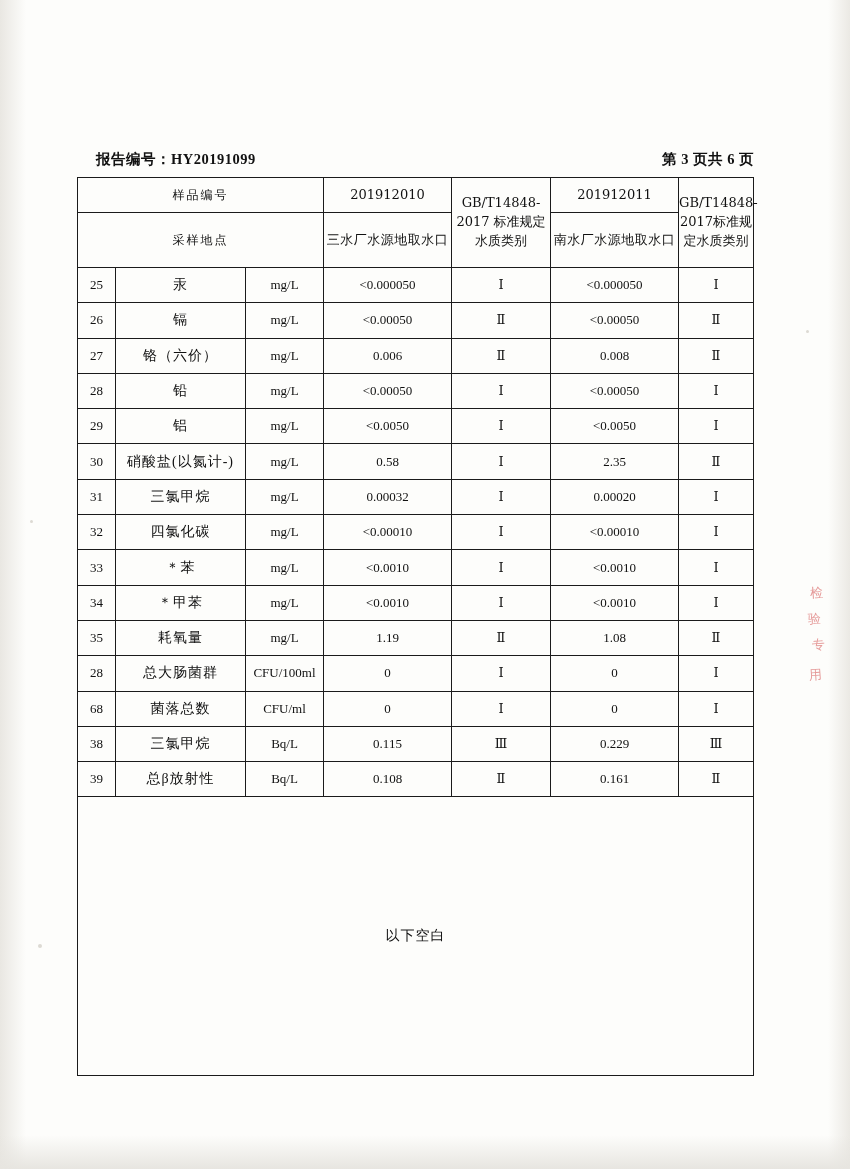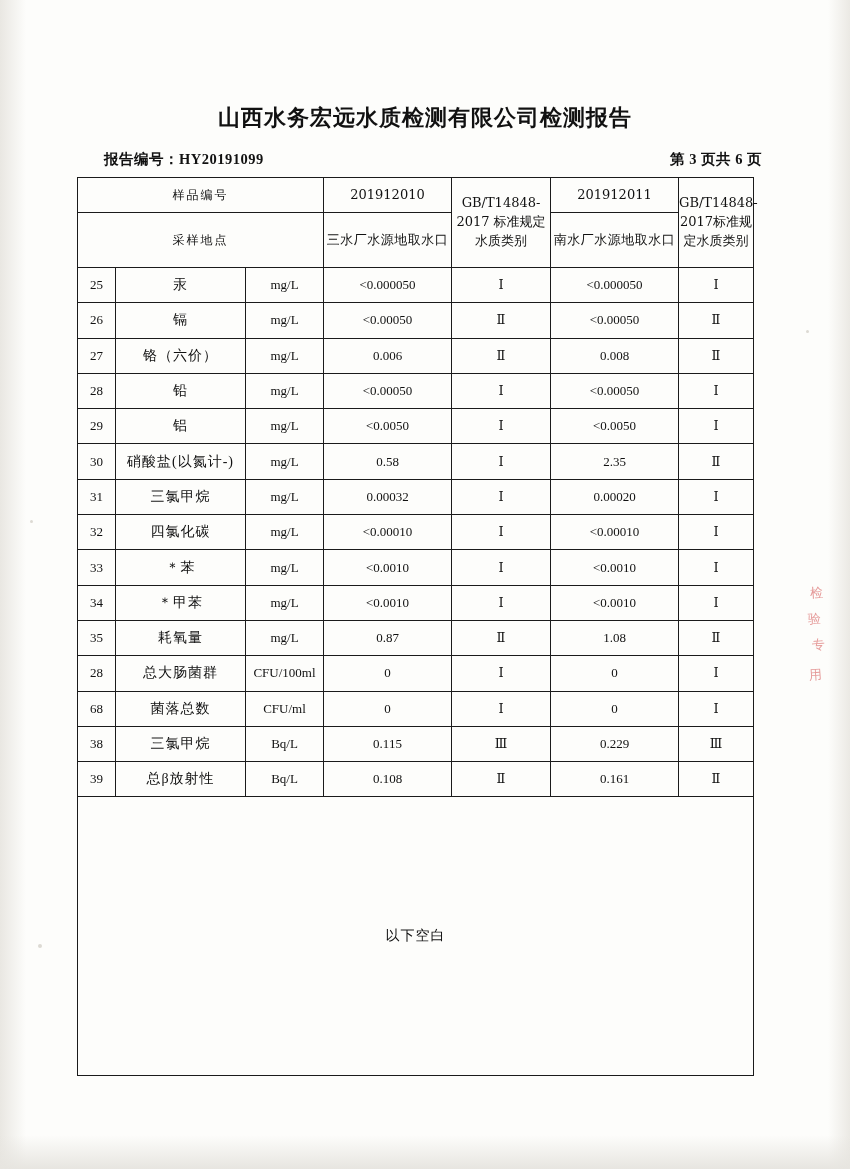--- a/index.html
+++ b/index.html
@@ -51,21 +51,21 @@
     width: 850px;
     text-align: center;
     font-size: 22px;
     font-weight: bold;
     letter-spacing: 1px;
     font-family: "DejaVu Serif", "Liberation Serif", serif;
   }
 
   .meta-row {
     position: absolute;
-    left: 104px; top: 150px;
+    left: 96px; top: 150px;
     width: 658px;
     display: flex;
     justify-content: space-between;
     align-items: flex-start;
     font-size: 14.5px;
     font-weight: bold;
   }
   .meta-left { letter-spacing: 0.5px; }
   .meta-right { letter-spacing: 0.5px; }
 
@@ -161,21 +161,20 @@
 <div class="page">
 
   <div class="scan-edge-left"></div>
   <div class="scan-edge-right"></div>
   <div class="scan-edge-bottom"></div>
 
   <div class="speck" style="left:38px;top:944px;width:4px;height:4px;"></div>
   <div class="speck" style="left:30px;top:520px;width:3px;height:3px;"></div>
   <div class="speck" style="left:806px;top:330px;width:3px;height:3px;"></div>
 
-  <div class="doc-title">山西水务宏远水质检测有限公司检测报告</div>
 
   <div class="meta-row">
     <span class="meta-left"><span>报告编号：</span><span>HY20191099</span></span>
     <span class="meta-right">第 3 页共 6 页</span>
   </div>
 
   <table class="report">
     <colgroup>
       <col class="c-idx">
         <col class="c-name">
@@ -286,21 +285,21 @@
         <td>mg/L</td>
         <td>&lt;0.0010</td>
         <td>Ⅰ</td>
         <td>&lt;0.0010</td>
         <td>Ⅰ</td>
       </tr>
       <tr class="d-row">
         <td>35</td>
         <td class="c-name">耗氧量</td>
         <td>mg/L</td>
-        <td>0.87</td>
+        <td>1.19</td>
         <td>Ⅱ</td>
         <td>1.08</td>
         <td>Ⅱ</td>
       </tr>
       <tr class="d-row">
         <td>28</td>
         <td class="c-name">总大肠菌群</td>
         <td>CFU/100ml</td>
         <td>0</td>
         <td>Ⅰ</td>

